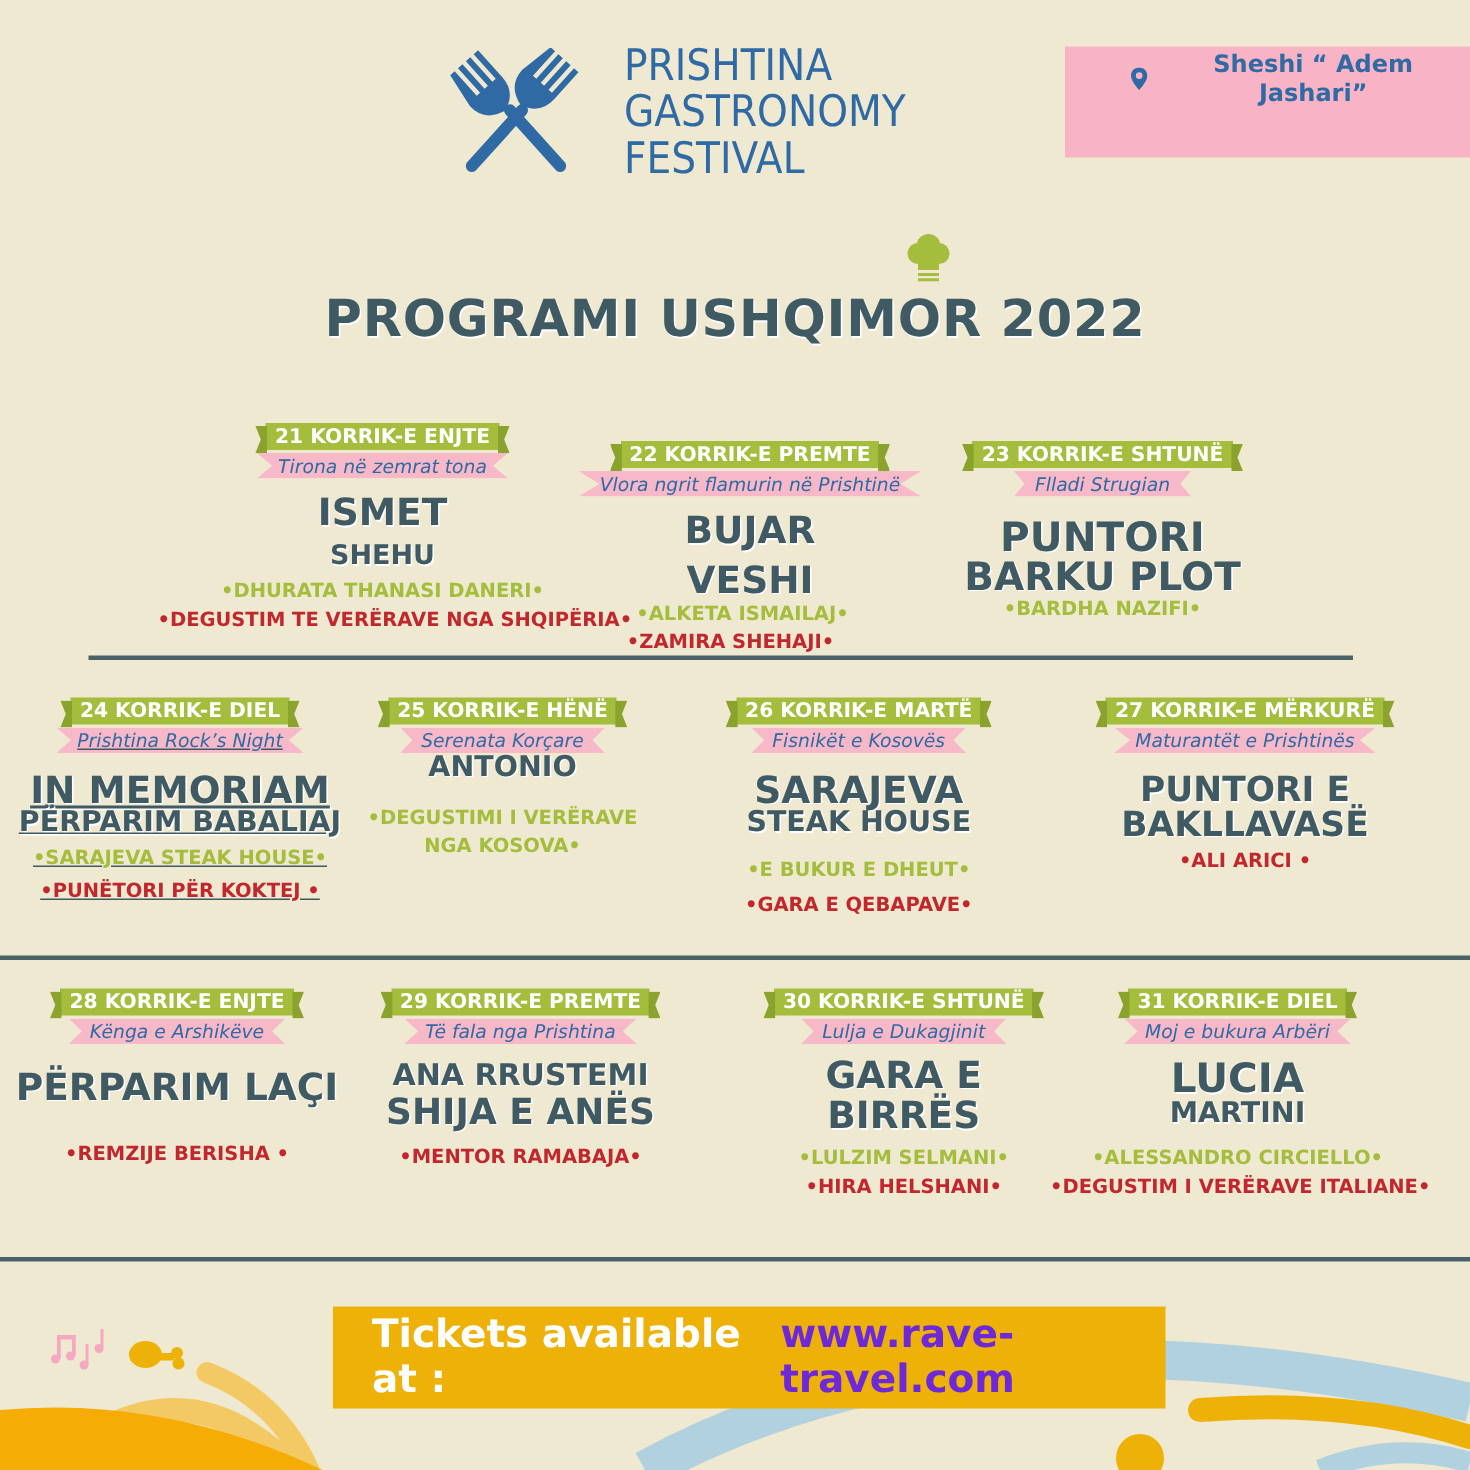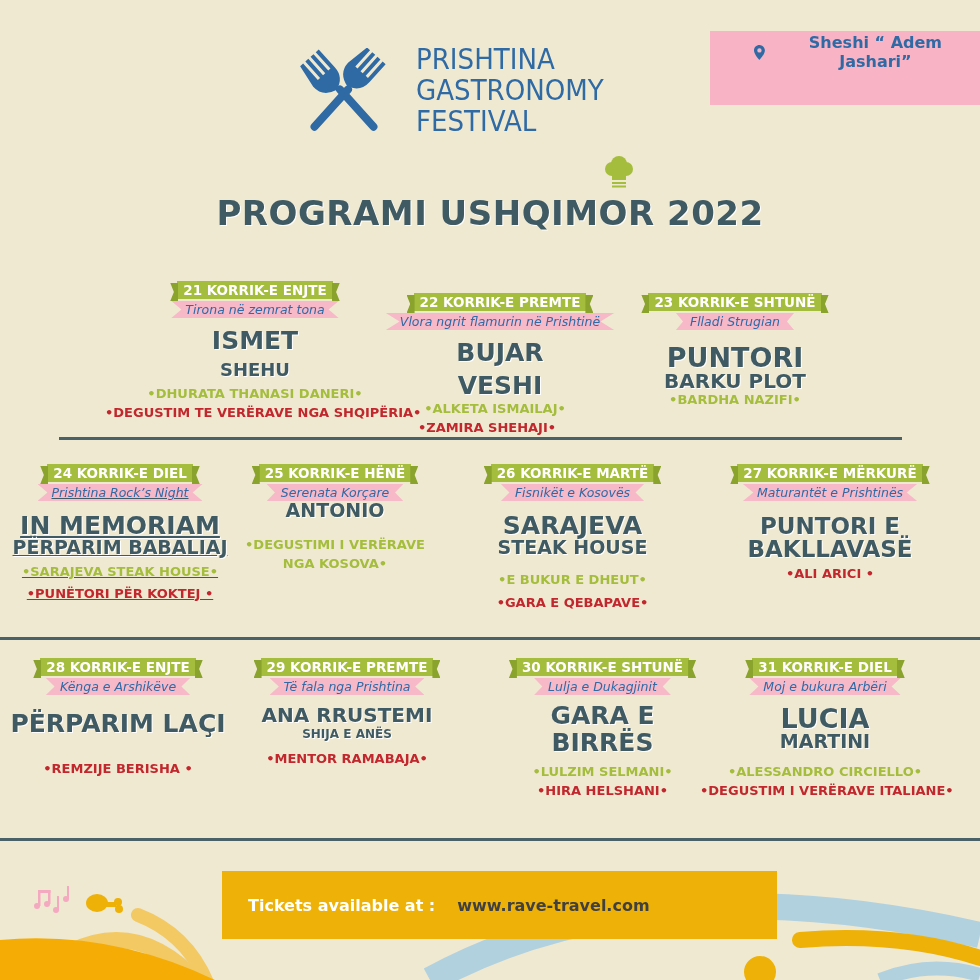--- a/index.html
+++ b/index.html
@@ -6,21 +6,21 @@
   html, body { width: 980px; height: 980px; overflow: hidden; }
   body {
     background: #efe9d1;
     font-family: "DejaVu Sans", sans-serif;
     position: relative;
     color: #3f5a63;
   }
   .abs { position: absolute; }
 
   
-  .logo { left: 296px; top: 44px; width: 380px; height: 96px; }
+  .logo { left: 296px; top: 28px; width: 380px; height: 96px; }
   .logo-forks { position: absolute; left: 0; top: 4px; width: 96px; height: 92px; }
   .logo-text {
     position: absolute; left: 120px; top: 0;
     color: #2f6aa5; font-family: "DejaVu Sans", sans-serif;
     font-size: 29px; line-height: 31px; letter-spacing: 0px;
   }
   .logo-text div { white-space: nowrap; transform: scaleX(0.9); transform-origin: left center; }
 
   
   .date-box {
@@ -73,24 +73,24 @@
   .guest-green { color: #a4bd3c; }
   .guest-red { color: #c1272d; }
 
   .divider { position: absolute; background: #4a6167; height: 3px; }
 
   
   .tickets {
     left: 222px; top: 871px; width: 555px; height: 68px;
     background: #edb107;
     display: flex; align-items: center; padding-left: 26px;
-    font-weight: bold; font-size: 16px;
+    font-weight: bold; font-size: 26px;
   }
   .tickets .label { color: #ffffff; }
-  .tickets .url { color: #404040; margin-left: 22px; }
+  .tickets .url { color: #6d28d9; margin-left: 22px; }
   .decor { left: 0; top: 840px; width: 980px; height: 140px; pointer-events: none; }
 </style>
 </head>
 <body>
 
 <div class="abs logo">
   <svg class="logo-forks" viewBox="0 0 96 92">
     <g fill="#2f6aa5">
 
       <g transform="rotate(-42 48 46)">
@@ -147,21 +147,21 @@
   <div class="headliner hl-big" style="margin-top:10px">BUJAR</div>
   <div class="headliner hl-big">VESHI</div>
   <div class="guest-green" style="margin-top:2px; margin-left:-10px">•ALKETA ISMAILAJ•</div>
   <div class="guest-red" style="margin-left:-26px">•ZAMIRA SHEHAJI•</div>
 </div>
 
 <div class="event" style="left:620px; top:292px; width:230px;">
   <span class="ribbon-green">23 KORRIK-E SHTUNË</span>
   <span class="ribbon-pink">Flladi Strugian</span>
   <div class="headliner hl-big" style="margin-top:14px; font-size:27px">PUNTORI</div>
-  <div class="headliner hl-small" style="font-size:20px">BARKU PLOT</div>
+  <div class="headliner hl-small" style="font-size:26px">BARKU PLOT</div>
   <div class="guest-green" style="margin-top:0">•BARDHA NAZIFI•</div>
 </div>
 
 <div class="divider" style="left:59px; top:437px; width:843px;"></div>
 
 <div class="event" style="left:0px; top:463px; width:240px;text-decoration:underline;">
   <span class="ribbon-green">24 KORRIK-E DIEL</span>
   <span class="ribbon-pink">Prishtina Rock’s Night</span>
   <div class="headliner hl-big" style="margin-top:12px">IN MEMORIAM</div>
   <div class="headliner hl-small">PËRPARIM BABALIAJ</div>
@@ -200,21 +200,21 @@
   <span class="ribbon-green">28 KORRIK-E ENJTE</span>
   <span class="ribbon-pink">Kënga e Arshikëve</span>
   <div class="headliner hl-big" style="margin-top:16px">PËRPARIM LAÇI</div>
   <div class="guest-red" style="margin-top:24px">•REMZIJE BERISHA •</div>
 </div>
 
 <div class="event" style="left:242px; top:657px; width:210px;">
   <span class="ribbon-green">29 KORRIK-E PREMTE</span>
   <span class="ribbon-pink">Të fala nga Prishtina</span>
   <div class="headliner hl-small" style="margin-top:10px; font-size:20px">ANA RRUSTEMI</div>
-  <div class="headliner hl-small" style="font-size:12px; margin-top:3px">SHIJA E ANËS</div>
+  <div class="headliner hl-small" style="font-size:24px; margin-top:3px">SHIJA E ANËS</div>
   <div class="guest-red" style="margin-top:10px">•MENTOR RAMABAJA•</div>
 </div>
 
 <div class="event" style="left:500px; top:657px; width:205px;">
   <span class="ribbon-green">30 KORRIK-E SHTUNË</span>
   <span class="ribbon-pink">Lulja e Dukagjinit</span>
   <div class="headliner hl-big" style="margin-top:8px">GARA E</div>
   <div class="headliner hl-big" style="margin-top:2px">BIRRËS</div>
   <div class="guest-green" style="margin-top:8px">•LULZIM SELMANI•</div>
   <div class="guest-red">•HIRA HELSHANI•</div>

